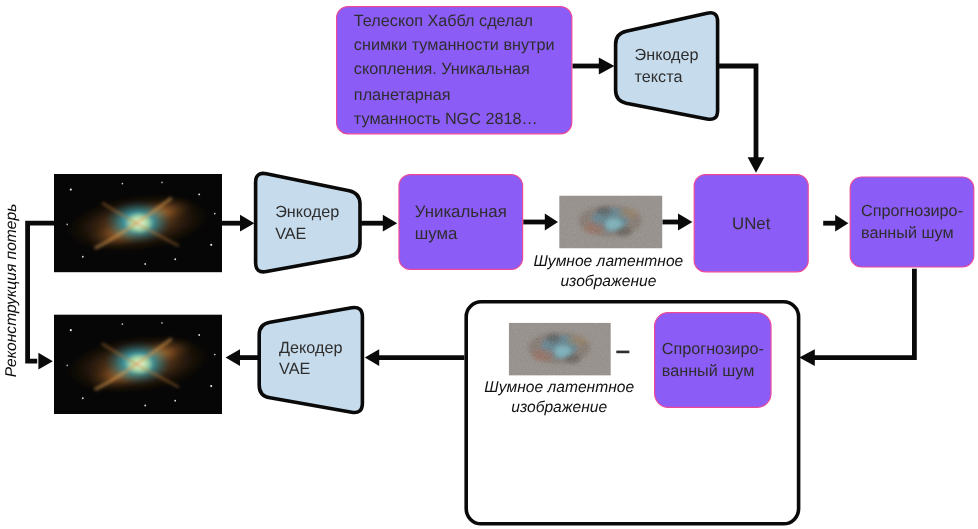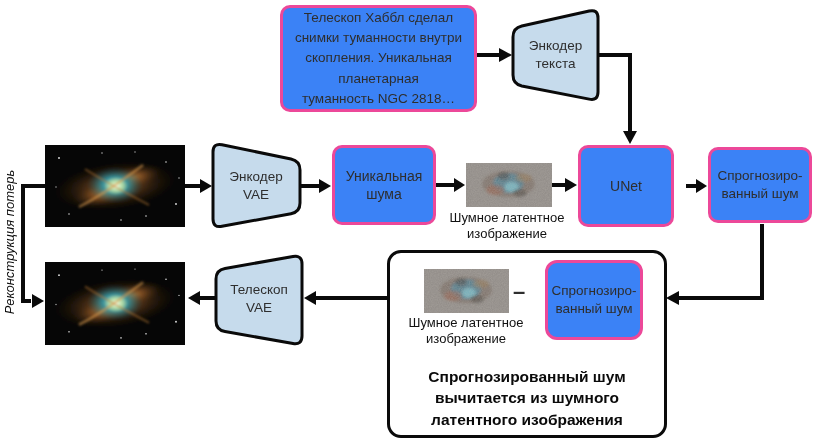--- a/index.html
+++ b/index.html
@@ -2,35 +2,36 @@
 <html><head>
 <meta charset="utf-8">
 <style>
   html,body{margin:0;padding:0;background:#ffffff;}
   #stage{
     position:relative;width:815px;height:441px;background:#ffffff;
     font-family:"Liberation Sans","DejaVu Sans",sans-serif;overflow:hidden;
   }
   svg.layer{position:absolute;left:0;top:0;pointer-events:none;}
   .bluebox{
-    position:absolute;background:#3b82f6;border:3px solid #ec4899;border-radius:10px;
-    display:flex;align-items:center;justify-content:center;text-align:center;
+    position:absolute;background:#8b5cf6;border:1px solid #ec4899;border-radius:10px;
+    display:flex;align-items:center;justify-content:center;
     color:#2e2e2e;font-size:14px;line-height:1.32;white-space:pre-line;box-sizing:border-box;
   }
   .whitebox{
     position:absolute;background:#ffffff;border:3px solid #0a0a0a;border-radius:14px;
     box-sizing:border-box;
   }
   .traplbl{
-    position:absolute;display:flex;align-items:center;justify-content:center;text-align:center;
+    position:absolute;display:flex;align-items:center;justify-content:center;
     color:#2e2e2e;font-size:13.5px;line-height:1.3;white-space:pre-line;
   }
   .caption{
     position:absolute;color:#111111;font-size:13px;line-height:1.22;text-align:center;
     white-space:pre-line;
+    font-style:italic;
   }
   .note{
     position:absolute;color:#0a0a0a;font-size:15.5px;font-weight:bold;line-height:1.38;
     text-align:center;white-space:pre-line;
   }
   .minus{
     position:absolute;color:#2e2e2e;font-size:22px;font-weight:bold;line-height:1;
   }
   .vlabel{
     position:absolute;left:9px;top:242px;transform:translate(-50%,-50%) rotate(-90deg);
@@ -161,21 +162,21 @@
 снимки туманности внутри
 скопления. Уникальная
 планетарная
 туманность NGC 2818…</span>
   </div>
 
   <div class="traplbl" style="left:513px;top:33px;width:85px;height:44px">Энкодер
 текста</div>
   <div class="traplbl" style="left:211px;top:164px;width:90px;height:44px">Энкодер
 VAE</div>
-  <div class="traplbl" style="left:214px;top:277px;width:90px;height:44px">Телескоп
+  <div class="traplbl" style="left:214px;top:277px;width:90px;height:44px">Декодер
 VAE</div>
 
   <div class="bluebox" style="left:332px;top:145px;width:104px;height:80px">
     <span>Уникальная
 шума</span>
   </div>
 
   <div class="caption" style="left:437px;top:210px;width:140px">Шумное латентное
 изображение</div>
 
@@ -197,19 +198,16 @@
   <div class="caption" style="left:392px;top:315px;width:148px">Шумное латентное
 изображение</div>
 
   <div class="minus" style="left:513px;top:281px">–</div>
 
   <div class="bluebox" style="left:545px;top:260px;width:98px;height:80px;border-radius:12px;font-size:13.5px">
     <span>Спрогнозиро-
 ванный шум</span>
   </div>
 
-  <div class="note" style="left:397px;top:366px;width:260px">Спрогнозированный шум
-вычитается из шумного
-латентного изображения</div>
 
   <div class="vlabel">Реконструкция потерь</div>
 
 </div>
 
 </body></html>

